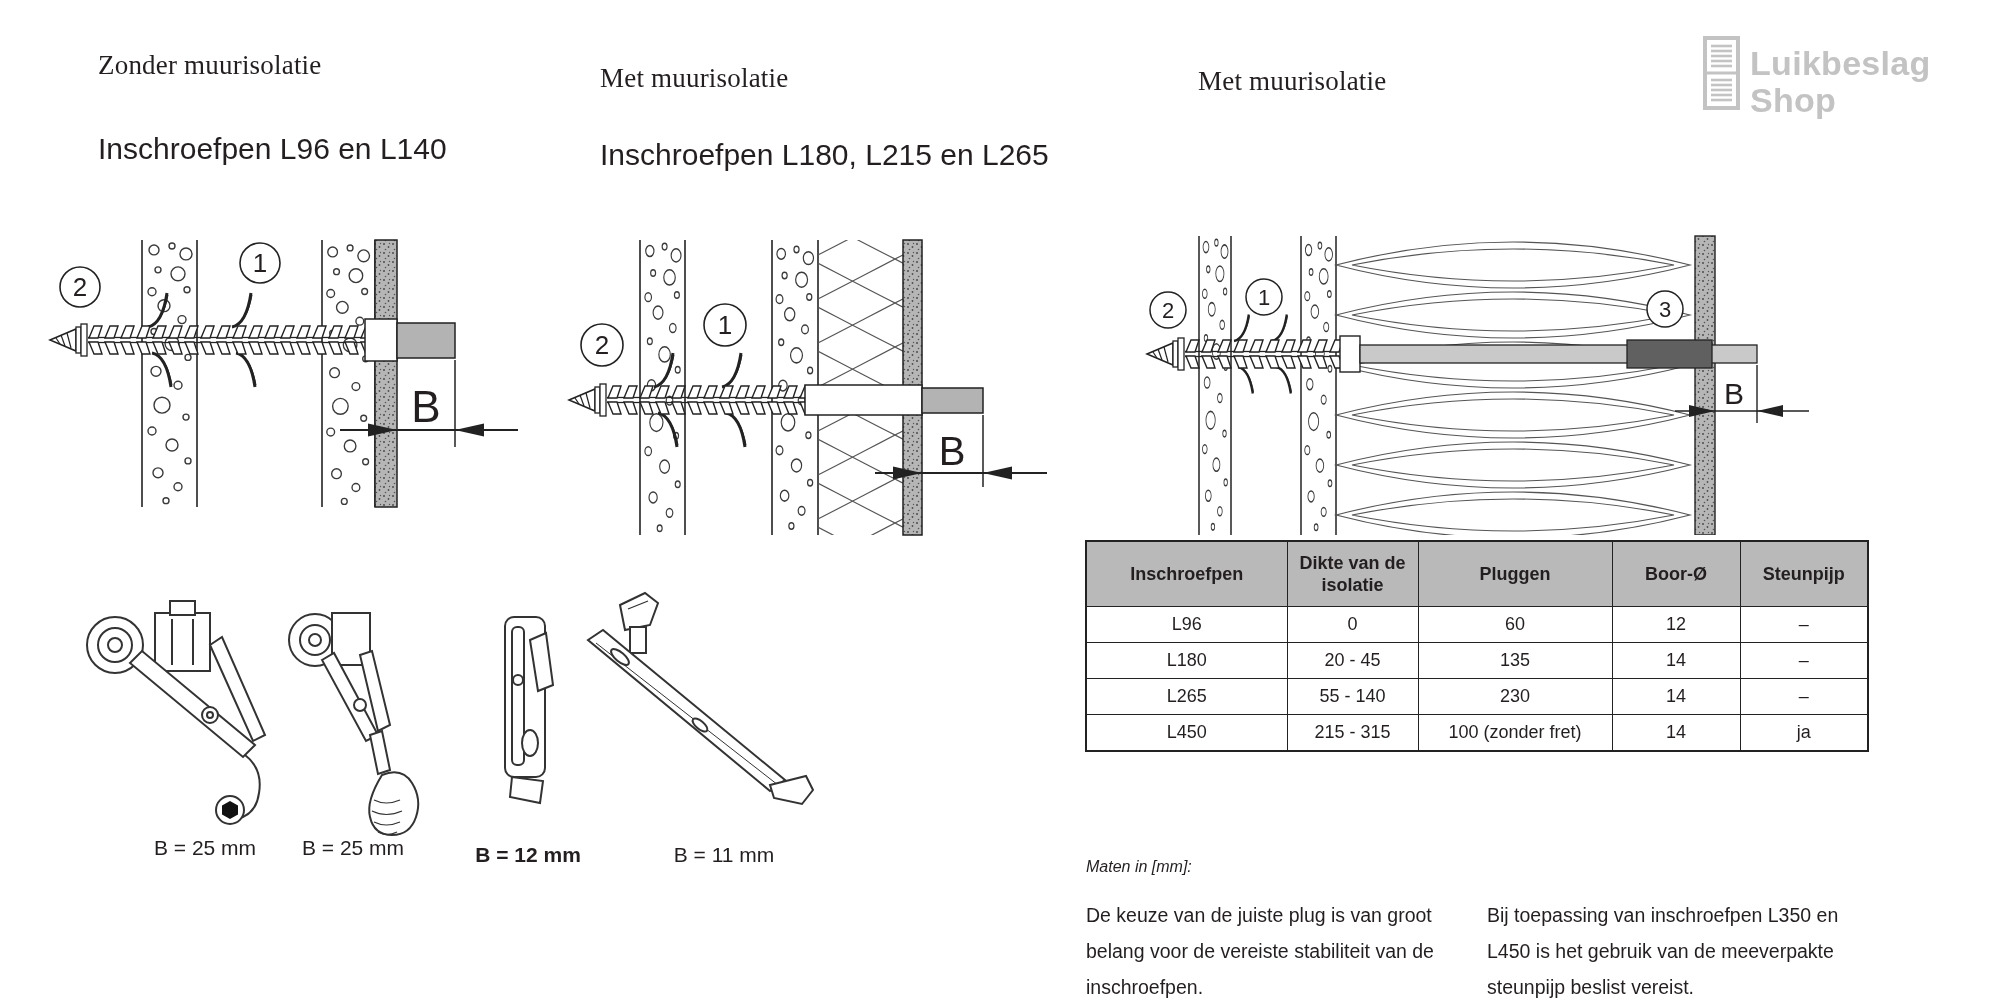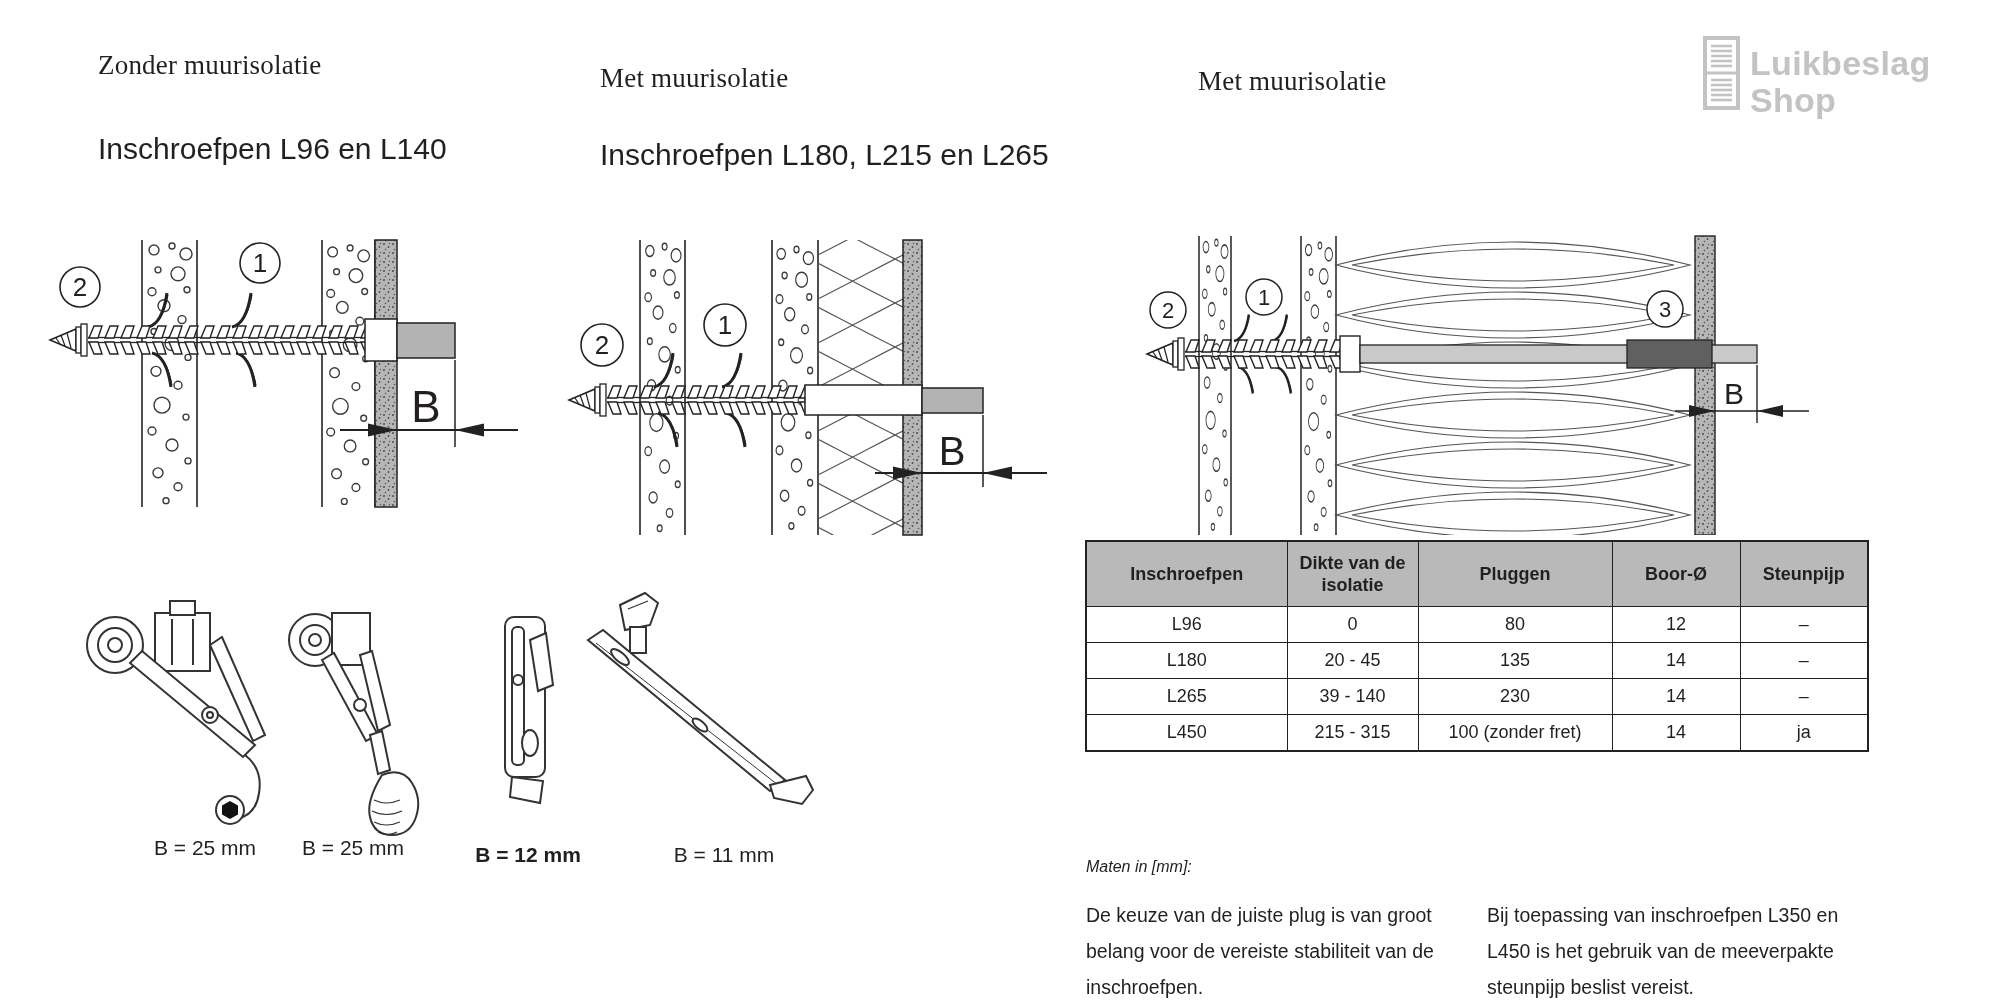--- a/index.html
+++ b/index.html
@@ -321,34 +321,34 @@
         <th>Dikte van de isolatie</th>
         <th>Pluggen</th>
         <th>Boor-Ø</th>
         <th>Steunpijp</th>
       </tr>
     </thead>
     <tbody>
       <tr>
         <td>L96</td>
         <td>0</td>
-        <td>80</td>
+        <td>60</td>
         <td>12</td>
         <td>–</td>
       </tr>
       <tr>
         <td>L180</td>
         <td>20 - 45</td>
         <td>135</td>
         <td>14</td>
         <td>–</td>
       </tr>
       <tr>
         <td>L265</td>
-        <td>39 - 140</td>
+        <td>55 - 140</td>
         <td>230</td>
         <td>14</td>
         <td>–</td>
       </tr>
       <tr>
         <td>L450</td>
         <td>215 - 315</td>
         <td>100 (zonder fret)</td>
         <td>14</td>
         <td>ja</td>

